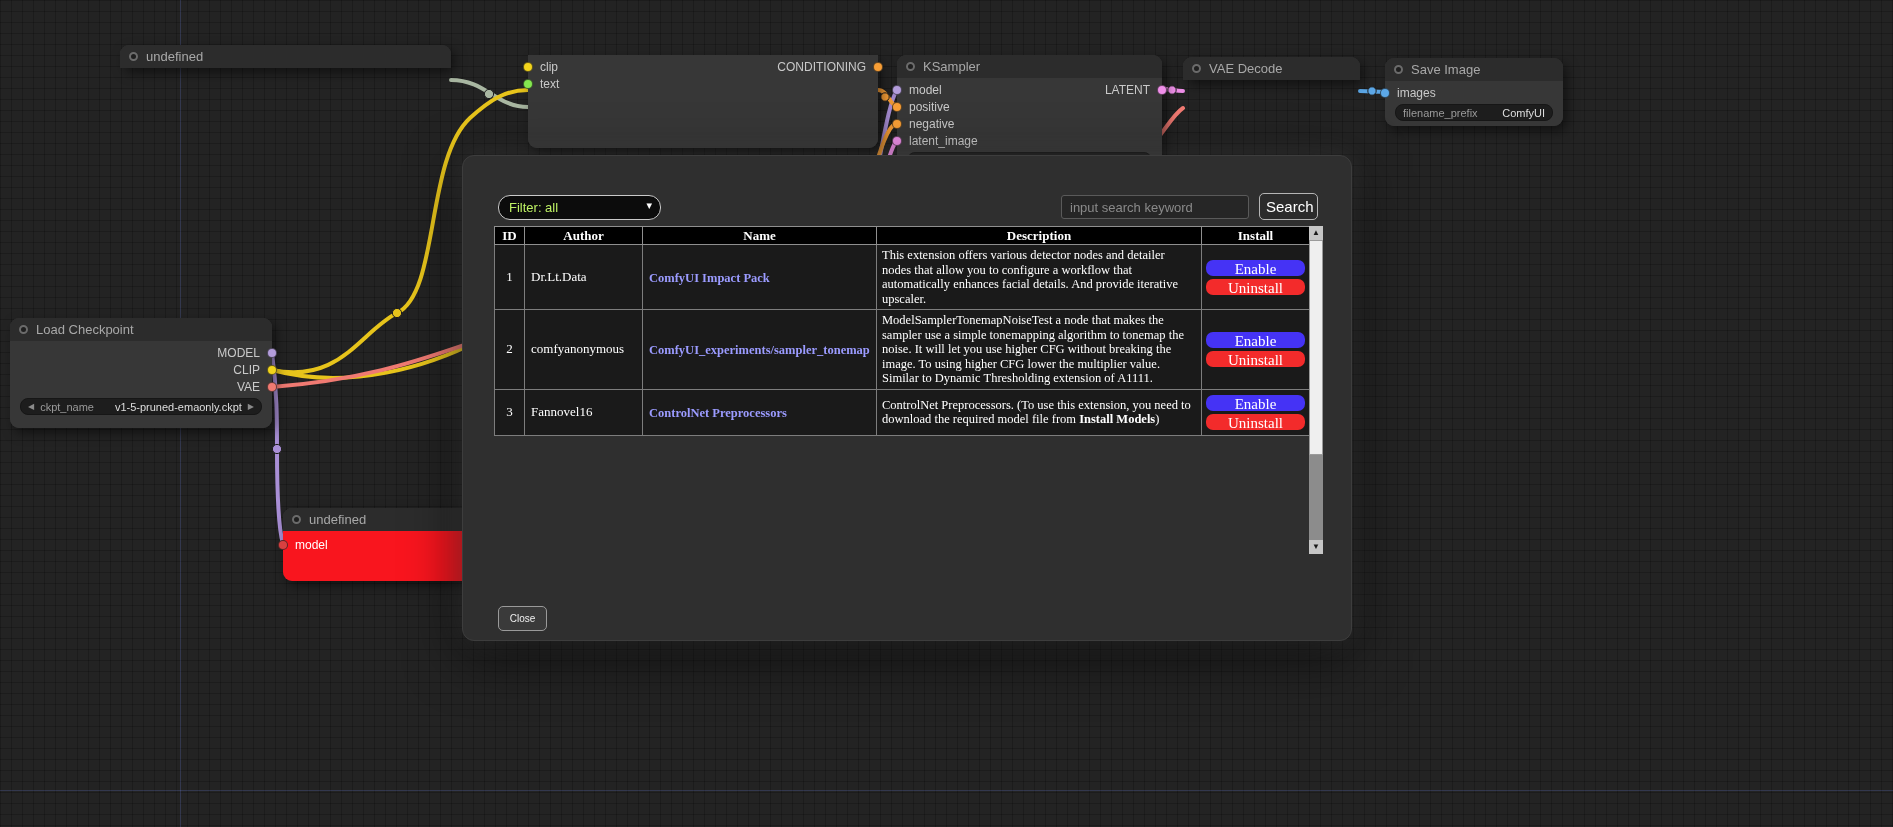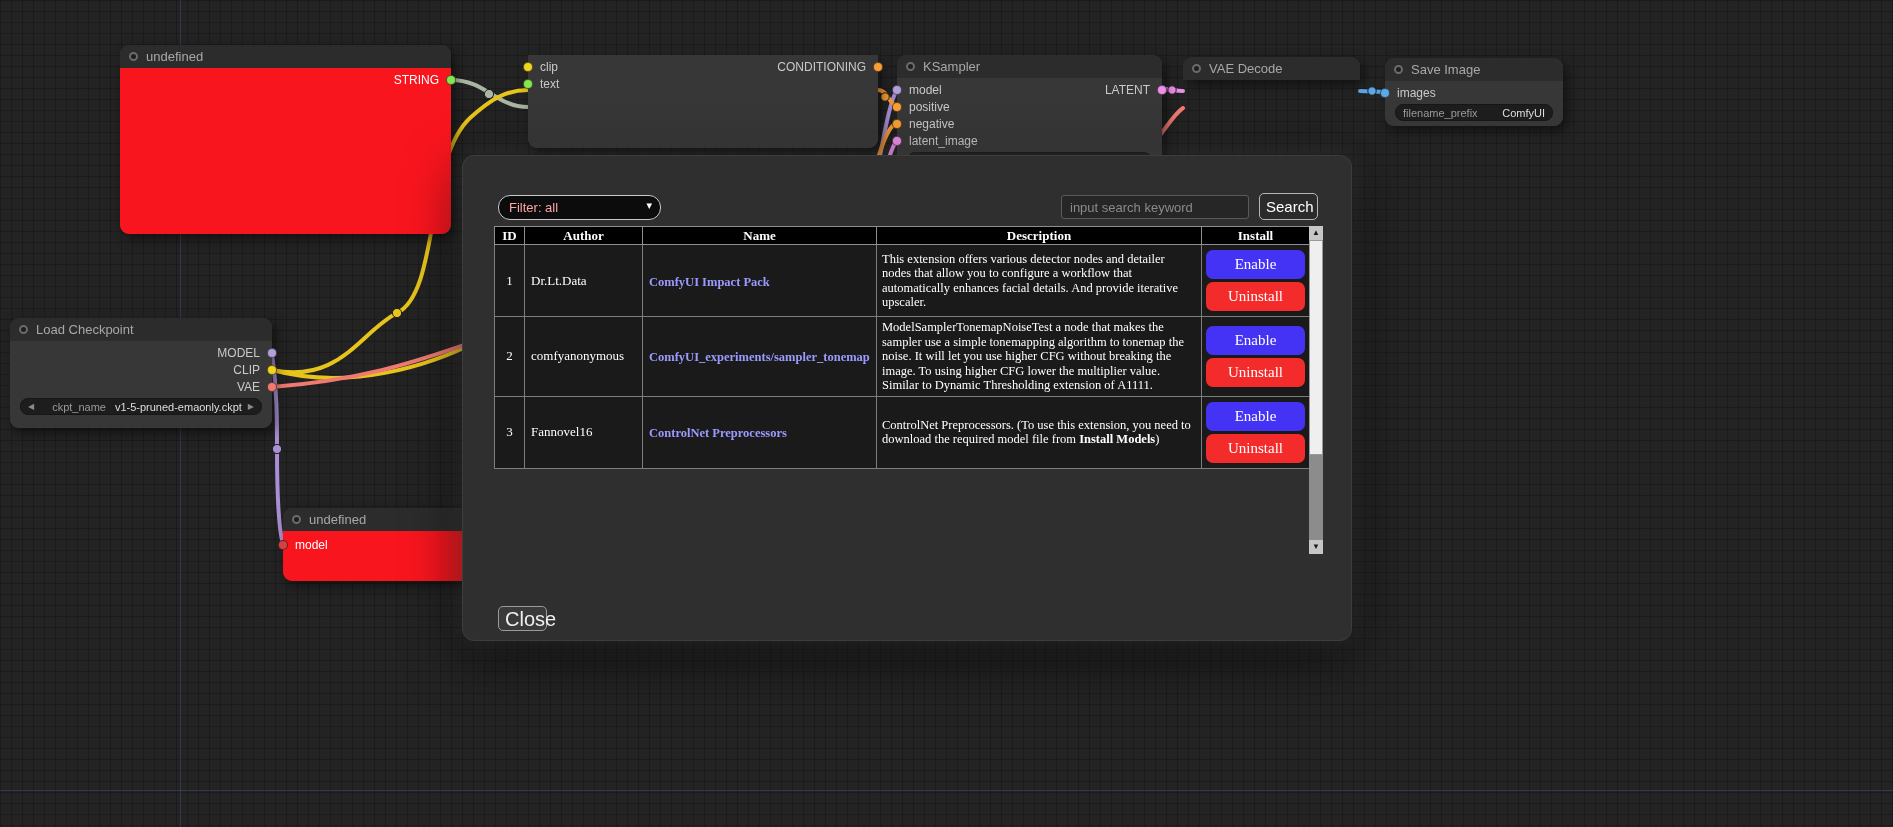--- a/index.html
+++ b/index.html
@@ -29,35 +29,35 @@
   .node-body.red{background:#f9151e;}
   .slot{height:17px;display:flex;align-items:center;position:relative;padding:0 12px;font-size:12px;color:#c9c9c9;}
   .slot .dot{width:10px;height:10px;border-radius:50%;box-sizing:border-box;border:1px solid rgba(25,25,25,.65);position:absolute;top:50%;transform:translateY(-50%);}
   .dot.in{left:-5px;}
   .dot.out{right:-5px;}
   .slot.right{justify-content:flex-end;}
   .slot.dual .lbl-out{margin-left:auto;}
   .slot .white{color:#ffffff;}
   .widget{height:15px;margin:3px 10px 0 10px;background:#1d1d1d;border:1px solid #161616;border-radius:8px;display:flex;align-items:center;padding:0 7px;font-size:11px;color:#aeaeae;}
   .widget .arr{font-size:8px;color:#8a8a8a;line-height:15px;}
-  .widget .wname{color:#9a9a9a;margin-left:18px;}
+  .widget .wname{color:#9a9a9a;margin-left:6px;}
   .widget .spacer{flex:1;}
   .widget .val{color:#dedede;margin-right:6px;}
   .widget.noarrow .wname{margin-left:0;text-align:center;}
   .widget.noarrow .val{margin-right:0;}
 
   
   .modal{
     position:absolute;left:462px;top:155px;width:888px;height:484px;z-index:10;
     background:#2f2f2f;border:1px solid #3d3d3d;border-radius:12px;
     box-shadow:0 0 30px rgba(255,255,255,.09),0 14px 55px rgba(0,0,0,.65);
   }
   .select-wrap{position:absolute;left:35px;top:39px;width:163px;height:25px;}
   select.filter{
-    width:100%;height:100%;background:#0c0c0c;color:#fca5a5;border:1px solid #c9c9c9;
+    width:100%;height:100%;background:#0c0c0c;color:#bef264;border:1px solid #c9c9c9;
     border-radius:12px;font-size:13px;padding:0 22px 0 10px;appearance:none;-webkit-appearance:none;font-family:inherit;
   }
   .select-wrap .caret{position:absolute;right:9px;top:4px;color:#fff;font-size:11px;pointer-events:none;}
   input.search{
     position:absolute;left:598px;top:39px;width:188px;height:24px;box-sizing:border-box;
     background:#262626;border:1px solid #5a5a5a;color:#ddd;font-size:13px;padding:0 8px;border-radius:3px;font-family:inherit;
   }
   input.search::placeholder{color:#8a8a8a;}
   button.search-btn{
     position:absolute;left:796px;top:37px;width:59px;height:27px;
@@ -66,31 +66,31 @@
   .table-wrap{position:absolute;left:31px;top:70px;width:829px;height:328px;}
   table.ext{border-collapse:collapse;width:815px;table-layout:fixed;font-family:Liberation Serif, serif;}
   table.ext th{background:#000;color:#fff;font-size:13px;font-weight:bold;height:17px;border:1px solid #8f8f8f;padding:0;}
   table.ext td{border:1px solid #7d7d7d;background:#1a1a1a;color:#fff;vertical-align:middle;}
   td.c-id{text-align:center;font-size:13px;}
   td.c-author{font-size:13px;padding:4px 6px;}
   td.c-name{padding:4px 6px;white-space:nowrap;overflow:hidden;}
   a.ext-link{color:#9b9bff;font-weight:bold;font-size:12.5px;cursor:pointer;text-decoration:none;}
   td.c-desc{font-size:12.5px;padding:3px 5px;line-height:1.16;}
   td.c-install{text-align:center;padding:2px;}
-  .btn{display:block;width:99px;margin:3px auto;height:29px;border:none;border-radius:7px;color:#fff;font-size:15px;font-family:inherit;cursor:pointer;padding:1px;}
+  .btn{display:block;width:99px;margin:3px auto;height:16px;border:none;border-radius:7px;color:#fff;font-size:15px;font-family:inherit;cursor:pointer;padding:1px;}
   .btn.enable{background:#4533f5;}
   .btn.uninstall{background:#f32b2b;}
   .sbar{position:absolute;right:0;top:0;width:14px;height:328px;background:#8c8c8c;}
   .sb-btn{position:absolute;left:0;width:14px;height:14px;background:#c6c6c6;color:#1a1a1a;font-size:8px;line-height:14px;text-align:center;cursor:pointer;}
   .sb-btn.up{top:0;}
   .sb-btn.down{bottom:0;}
   .sb-thumb{position:absolute;left:0;top:14px;width:14px;height:215px;background:#efefef;border:1px solid #9a9a9a;box-sizing:border-box;cursor:pointer;}
   button.close-btn{
     position:absolute;left:35px;top:450px;width:49px;height:25px;
-    background:#3a3a3a;border:1px solid #9a9a9a;border-radius:5px;color:#efefef;font-size:20px;font-family:inherit;cursor:pointer;
+    background:#3a3a3a;border:1px solid #9a9a9a;border-radius:5px;color:#efefef;font-size:10px;font-family:inherit;cursor:pointer;
   }
 </style>
 </head>
 <body>
 
 <div class="grid"></div>
 <div class="axis-v"></div>
 <div class="axis-h"></div>
 
 <svg class="wires" width="1893" height="827" viewBox="0 0 1893 827">
@@ -114,26 +114,20 @@
     <circle cx="885" cy="97" r="4.2" fill="#f79e36"></circle>
     <circle cx="1172" cy="90" r="4.2" fill="#ef8fe9"></circle>
     <circle cx="1372" cy="91" r="4.2" fill="#5ca8e8"></circle>
   </g>
 </svg>
 
 <div class="node" style="left:120px;top:45px;width:331px;">
   <div class="node-header">
     <span class="collapse-dot"></span>
     <span class="node-title">undefined</span>
-  </div>
-  <div class="node-body red" style="height:163px;">
-    <div class="slot right">
-      <span class="white">STRING</span>
-      <span class="dot out" style="background:#84e74f;"></span>
-    </div>
   </div>
 </div>
 
 <div class="node" style="left:528px;top:55px;width:350px;">
   <div class="node-body" style="height:90px;">
     <div class="slot dual">
       <span class="dot in" style="background:#f2d41c;"></span>
       <span>clip</span>
       <span class="lbl-out">CONDITIONING</span>
       <span class="dot out" style="background:#f79e36;"></span>

